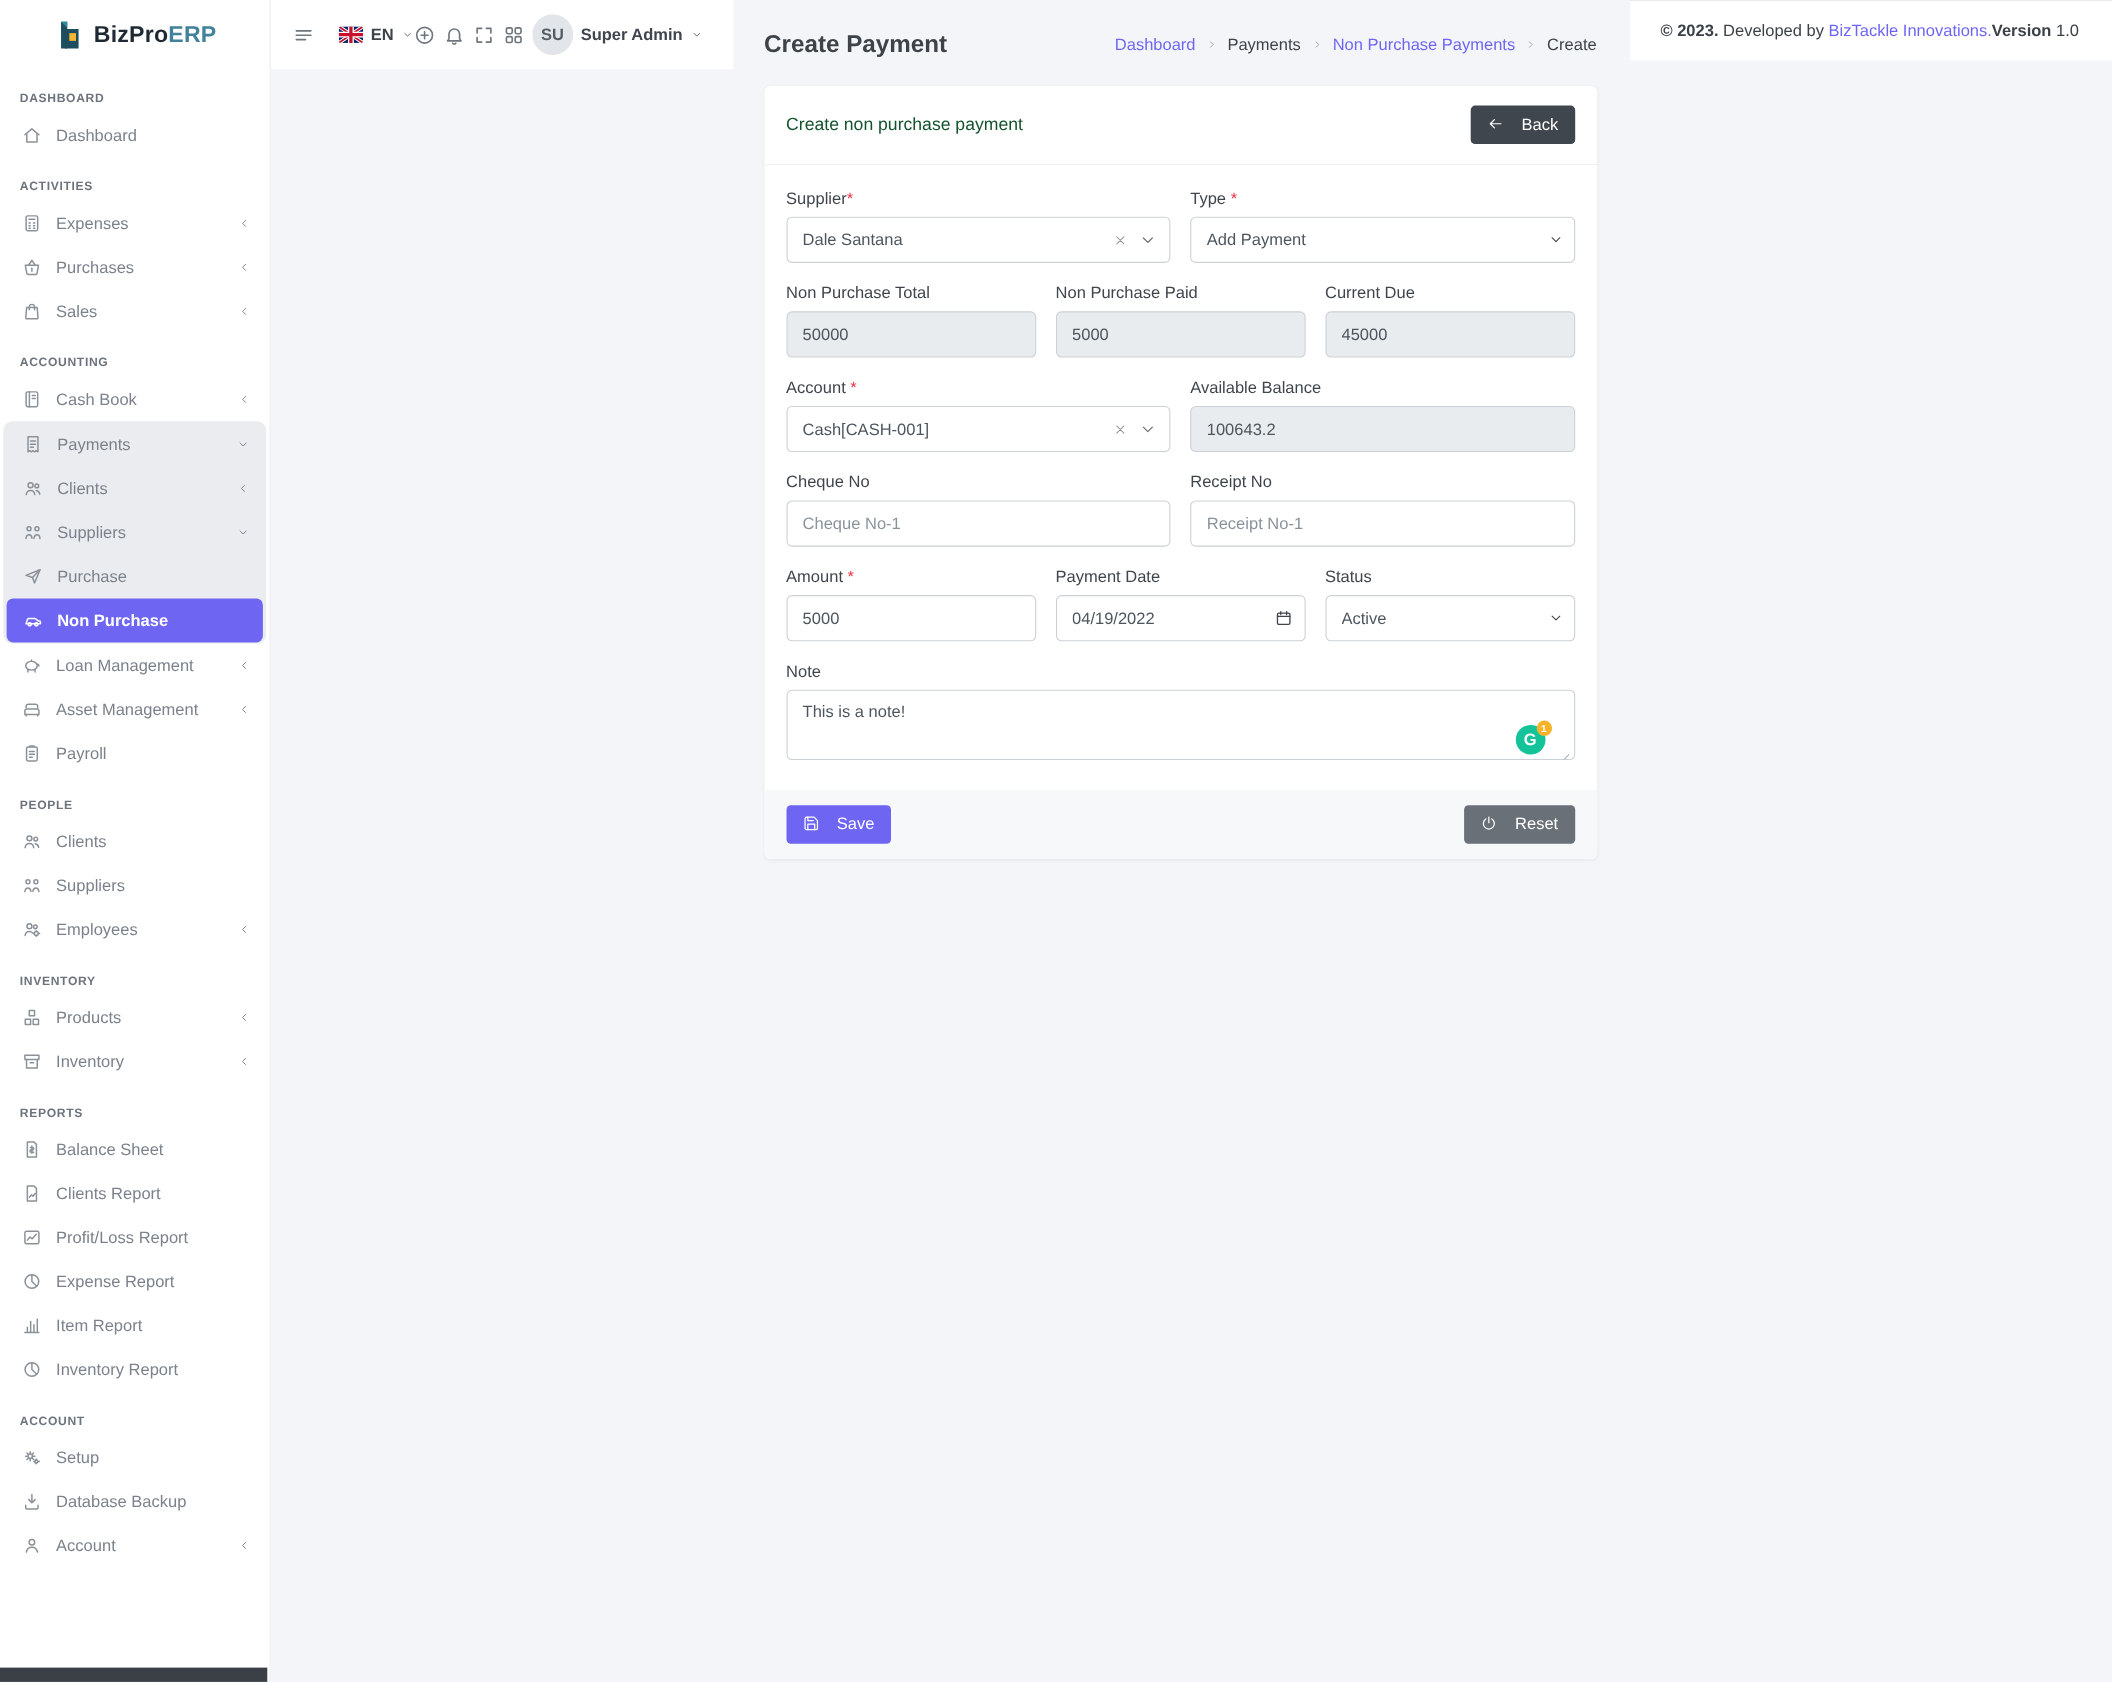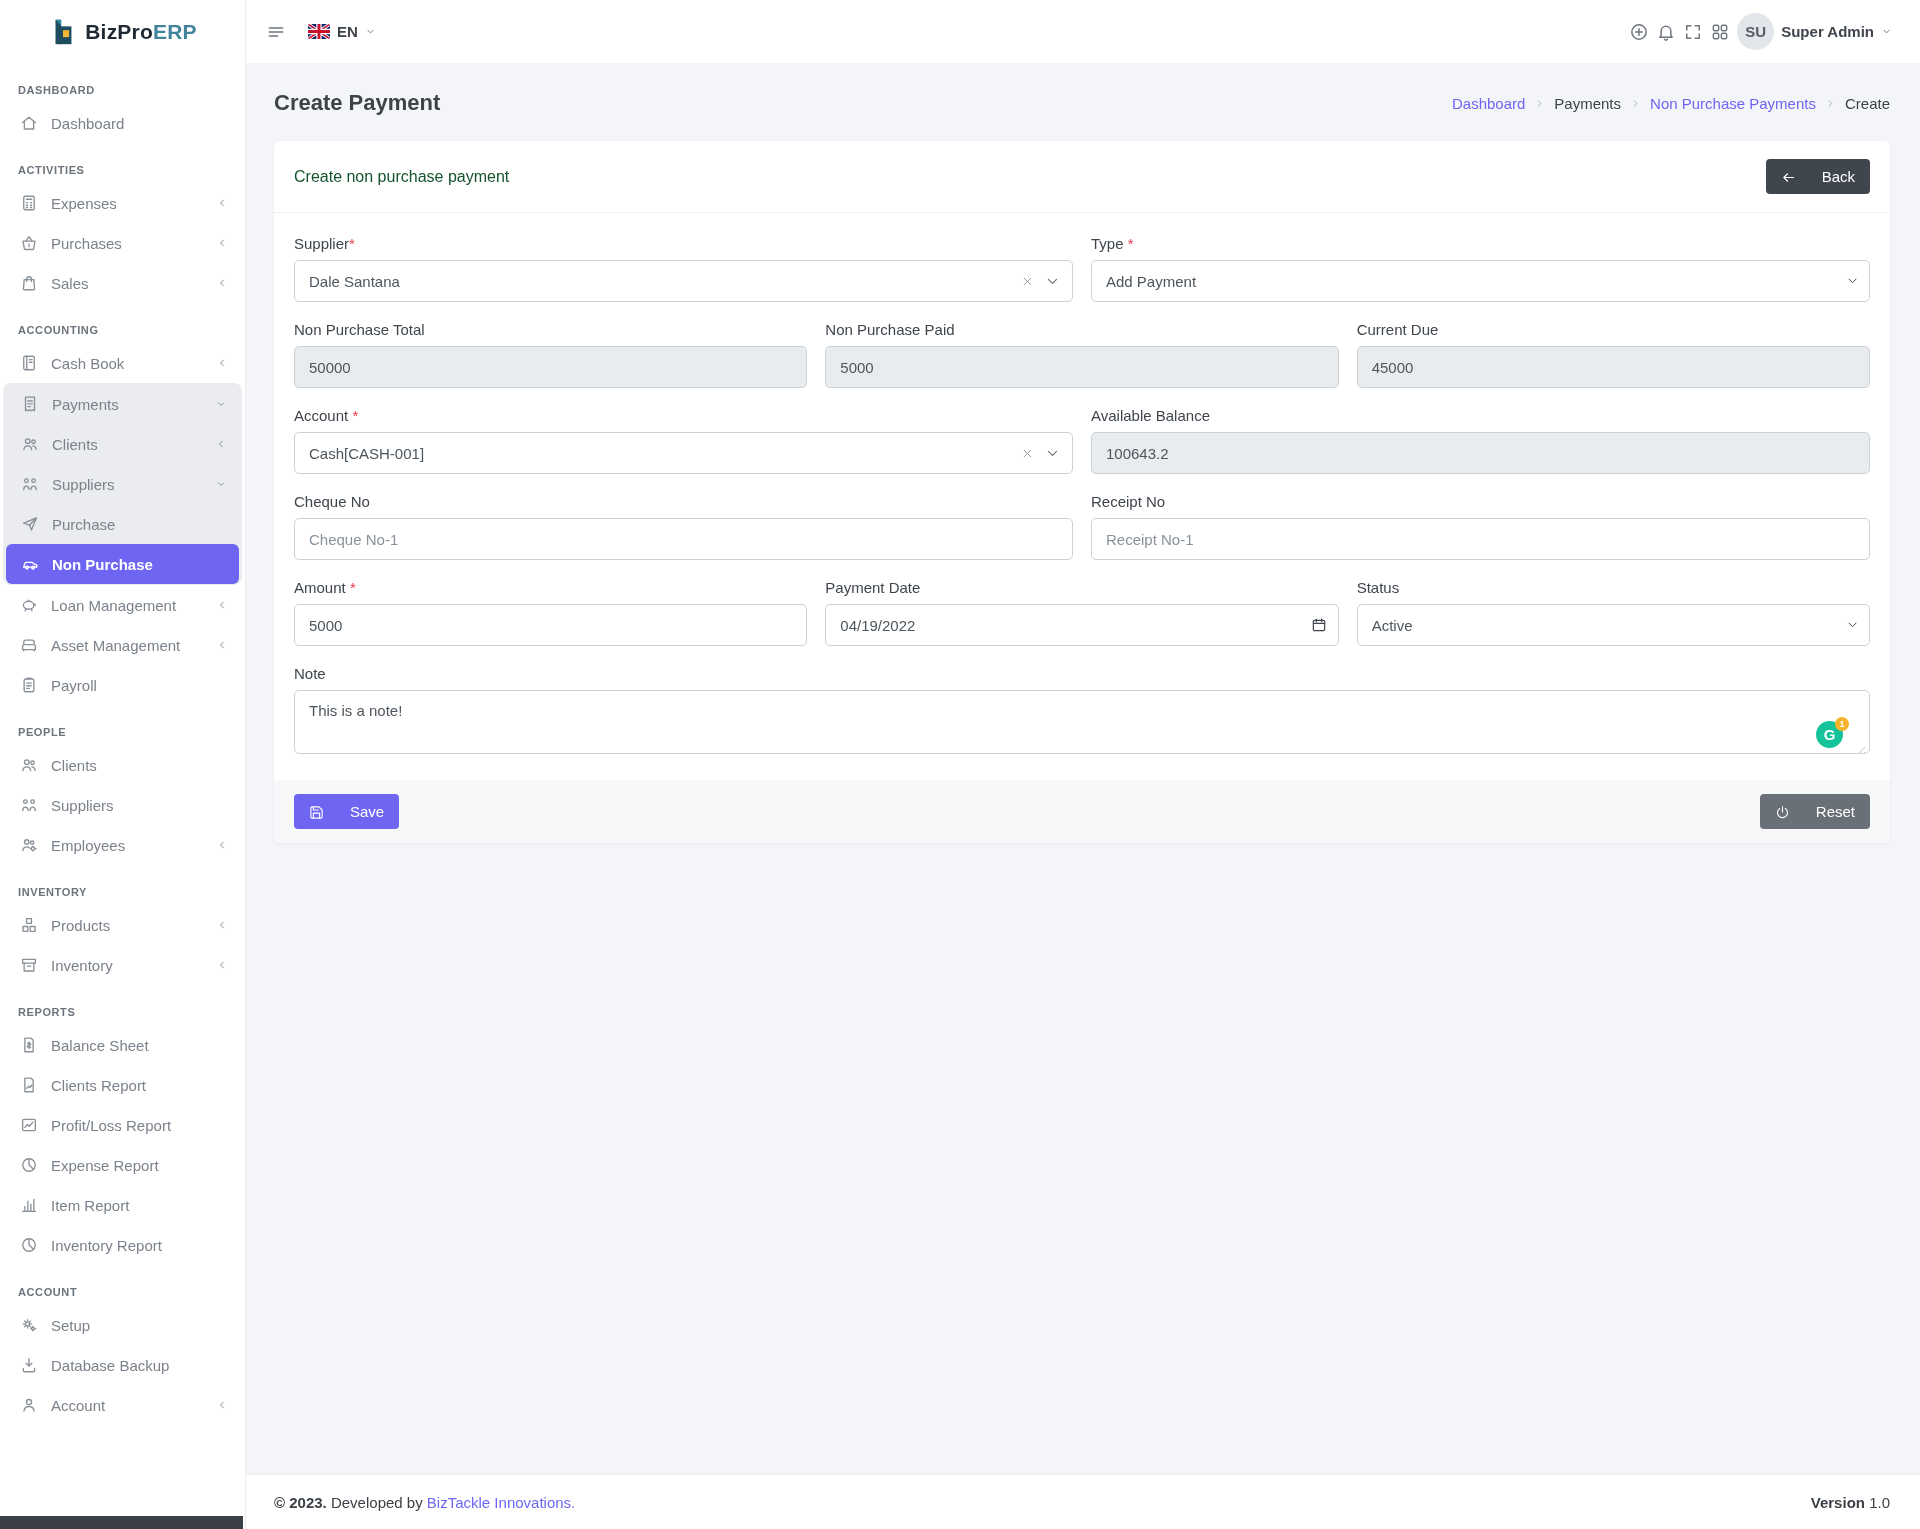--- a/index.html
+++ b/index.html
@@ -20,21 +20,21 @@
   .side-item .s-icon svg{width:18px;height:18px;}
   .s-chevron{margin-left:auto;color:#7b828b;display:flex;}
   .s-chevron svg{width:12px;height:12px;}
   .side-item.active{background:#6e66f2;color:#fff;font-weight:600;}
   .side-item.active .s-icon,.side-item.active .s-chevron{color:#fff;}
   .menu-group{background:#ebecf0;border-radius:8px;margin:0 3px;padding:1px 0;}
   .menu-group .side-item{margin:0 3px;}
   .sidebar-strip{position:absolute;left:0;bottom:0;width:243px;height:13px;background:#3a4046;}
 
   
-  .main{flex:1;display:flex;flex-direction:column;min-width:0;}
+  .main{flex:1;display:flex;flex-direction:row;min-width:0;}
   .topbar{height:63px;flex:none;background:#fff;display:flex;align-items:center;padding:0 28px 0 20px;}
   .tb-left{display:flex;align-items:center;gap:22px;}
   .tb-icon{color:#6f767e;display:flex;cursor:pointer;}
   .tb-icon svg{width:20px;height:20px;}
   .lang{display:flex;align-items:center;gap:7px;cursor:pointer;}
   .lang-label{font-size:15px;font-weight:600;color:#3d434a;}
   .caret{display:flex;color:#555c63;}
   .caret svg{width:11px;height:11px;}
   .tb-right{margin-left:auto;display:flex;align-items:center;gap:7px;}
   .avatar{width:37px;height:37px;border-radius:50%;background:#e2e5e9;color:#555d66;
@@ -80,21 +80,21 @@
   .note{height:64px;padding:9px 14px;resize:none;line-height:1.4;}
   .gram{position:absolute;right:27px;bottom:10px;width:27px;height:27px;border-radius:50%;background:#15c39a;
     color:#fff;display:flex;align-items:center;justify-content:center;font-weight:700;font-size:15px;cursor:pointer;}
   .gram-badge{position:absolute;top:-4px;right:-6px;width:14px;height:14px;border-radius:50%;background:#f7b32b;
     color:#fff;font-size:9px;font-weight:700;display:flex;align-items:center;justify-content:center;}
   .resize-h{position:absolute;right:5px;bottom:5px;width:9px;height:9px;
     background:repeating-linear-gradient(135deg,#bfc4c9 0 1px,transparent 1px 4px);
     clip-path:polygon(100% 0,100% 100%,0 100%);}
   .card-foot{display:flex;align-items:center;justify-content:space-between;background:#f7f8fa;
     padding:14px 20px;border-radius:0 0 6px 6px;margin-top:18px;}
-  .btn{display:inline-flex;align-items:flex-end;gap:26px;border:none;border-radius:4px;
+  .btn{display:inline-flex;align-items:flex-start;gap:16px;border:none;border-radius:4px;
     font-size:15px;padding:9px 15px;color:#fff;font-family:inherit;cursor:pointer;}
   .btn svg{width:15px;height:15px;}
   .btn-dark{background:#3f464e;}
   .btn-accent{background:#6e66f2;}
   .btn-gray{background:#6a7077;}
 
   
   .footer{flex:none;height:54px;background:#fff;border-top:1px solid #e9eaee;
     display:flex;align-items:center;justify-content:space-between;padding:0 30px 0 28px;font-size:15px;color:#3b4147;}
   .f-left b{font-weight:700;}

